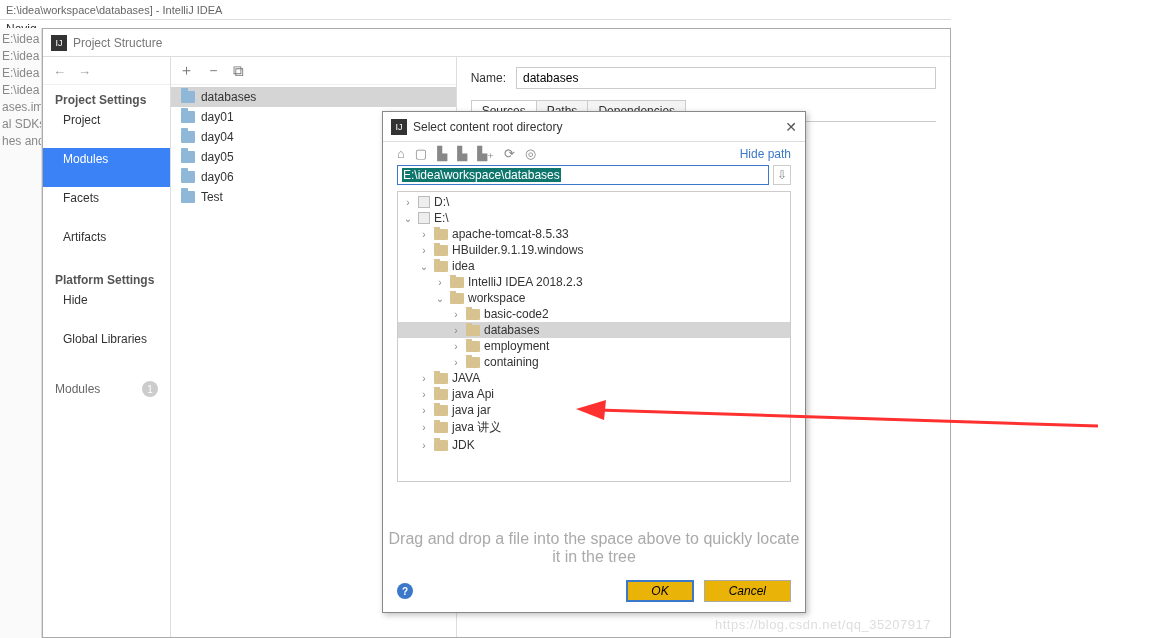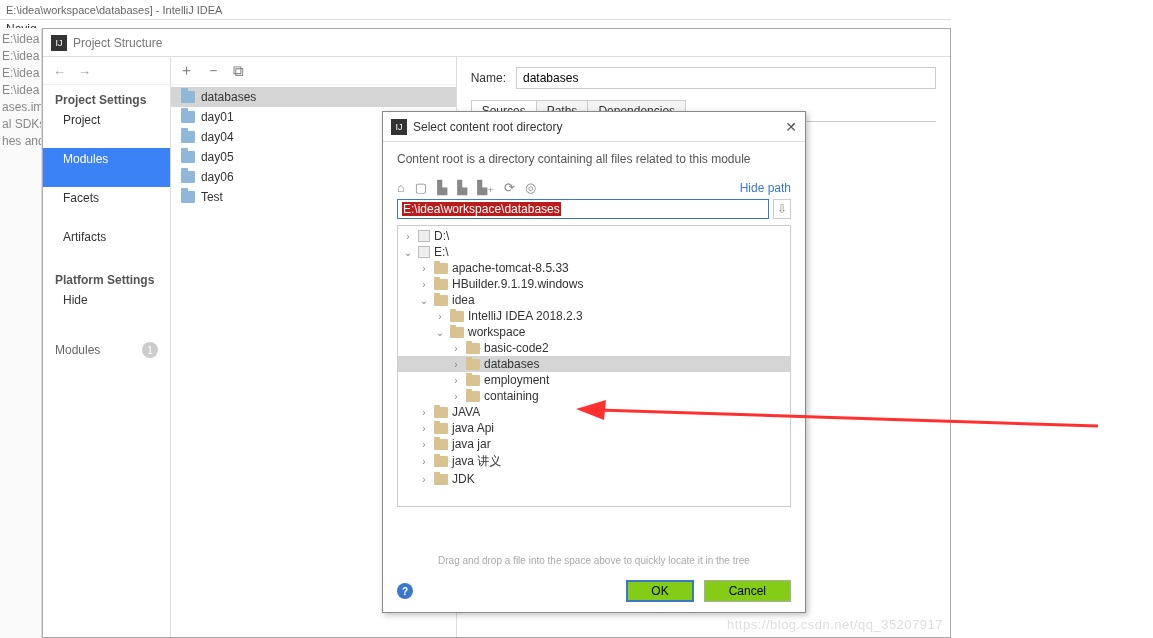--- a/index.html
+++ b/index.html
@@ -52,40 +52,40 @@
 
 .dialog { position:absolute; left:382px; top:111px; width:424px; height:502px; background:#fff; border:1px solid #888; box-shadow:2px 2px 6px rgba(0,0,0,0.25); z-index:50; display:flex; flex-direction:column; }
 .dlg-title { height:30px; display:flex; align-items:center; padding:0 8px; gap:6px; border-bottom:1px solid #ddd; }
 .dlg-close { margin-left:auto; font-size:14px; cursor:pointer; color:#555; }
 .dlg-desc { padding:10px 14px; color:#555; }
 .dlg-tools { display:flex; align-items:center; padding:4px 14px; gap:10px; color:#888; }
 .dlg-tools .ti { cursor:pointer; font-size:13px; }
 .hide-path { margin-left:auto; color:#3b78c9; cursor:pointer; font-size:12px; }
 .path-row { display:flex; padding:0 14px 6px; gap:4px; }
 .path-input { flex:1; border:1px solid #3b78c9; padding:2px 4px; }
-.path-input span { background:#b91c1c; color:#fff; padding:0 1px; }
+.path-input span { background:#0f766e; color:#fff; padding:0 1px; }
 .path-btn { width:18px; border:1px solid #ccc; display:flex; align-items:center; justify-content:center; color:#888; cursor:pointer; }
 .tree { flex:1; border:1px solid #ccc; margin:0 14px; overflow:auto; padding:2px 0; }
 .tn { display:flex; align-items:center; padding:1px 4px; gap:4px; white-space:nowrap; }
 .tn .ch { width:12px; text-align:center; color:#888; font-size:10px; cursor:pointer; }
 .tn.sel { background:#D5D5D5; }
 .tf { width:14px; height:11px; background:#D8C28F; border-radius:1px; position:relative; flex-shrink:0;}
 .tf::before { content:""; position:absolute; top:-2px; left:0; width:6px; height:2px; background:#D8C28F; }
 .td { width:12px; height:12px; background:#eee; border:1px solid #bbb; flex-shrink:0;}
 .ind0{padding-left:4px}.ind1{padding-left:20px}.ind2{padding-left:36px}.ind3{padding-left:52px}
-.drag-hint { text-align:center; color:#aaa; font-size:10px; padding:4px;margin-top:44px; }
+.drag-hint { text-align:center; color:#aaa; font-size:16px; padding:4px;margin-top:44px; }
 .dlg-footer { display:flex; align-items:center; padding:10px 14px; gap:10px; }
 .help { width:16px; height:16px; border-radius:50%; background:#3b78c9; color:#fff; display:flex; align-items:center; justify-content:center; font-size:10px; font-weight:bold; cursor:pointer;}
 .spacer { flex:1; }
-.btn { border:1px solid #aaa; padding:3px 24px; background:#84cc16; cursor:pointer; }
+.btn { border:1px solid #aaa; padding:3px 24px; background:#eab308; cursor:pointer;font-style:italic; }
 .btn.primary { border:1px solid #3b78c9; box-shadow: inset 0 0 0 1px #3b78c9; }
 
 
 .arrow { position:absolute; z-index:60; pointer-events:none; }
-.watermark { position:absolute; right:8px; bottom:6px; color:#ddd; font-size:13px; letter-spacing:0.5px; z-index:5;}
+.watermark { position:absolute; right:20px; bottom:6px; color:#ddd; font-size:13px; letter-spacing:0.5px; z-index:5;}
 </style>
 </head>
 <body>
 
 <div class="window">
 
   <div class="titlebar">E:\idea\workspace\databases] - IntelliJ IDEA</div>
   <div class="menubar">
     <span>Navig</span>
   </div>
@@ -111,20 +111,21 @@
           <span class="sb-arrow">←</span>
           <span class="sb-arrow">→</span>
         </div>
         <div class="sb-section">Project Settings</div>
         <div class="sb-item">Project</div>
         <div class="sb-item sel">Modules</div>
         <div class="sb-item">Facets</div>
         <div class="sb-item">Artifacts</div>
         <div class="sb-section">Platform Settings</div>
         <div class="sb-item">Hide</div>
+        <div class="sb-item">Global Libraries</div>
         <div class="sb-problems">
           <span>Modules</span>
           <span class="badge">1</span>
         </div>
       </div>
 
       <div class="mid">
         <div class="mid-tools">
           <span class="t">＋</span>
           <span class="t">－</span>
@@ -193,21 +194,20 @@
       </div>
     </div>
   </div>
 
   <div class="dialog">
     <div class="dlg-title">
       <div class="ps-icon">IJ</div>
       <span>Select content root directory</span>
       <span class="dlg-close">✕</span>
     </div>
-    <div class="dlg-desc">Content root is a directory containing all files related to this module</div>
     <div class="dlg-tools">
       <span class="ti">⌂</span>
       <span class="ti">▢</span>
       <span class="ti">▙</span>
       <span class="ti">▙</span>
       <span class="ti">▙₊</span>
       <span class="ti">⟳</span>
       <span class="ti">◎</span>
       <span class="hide-path">Hide path</span>
     </div>

